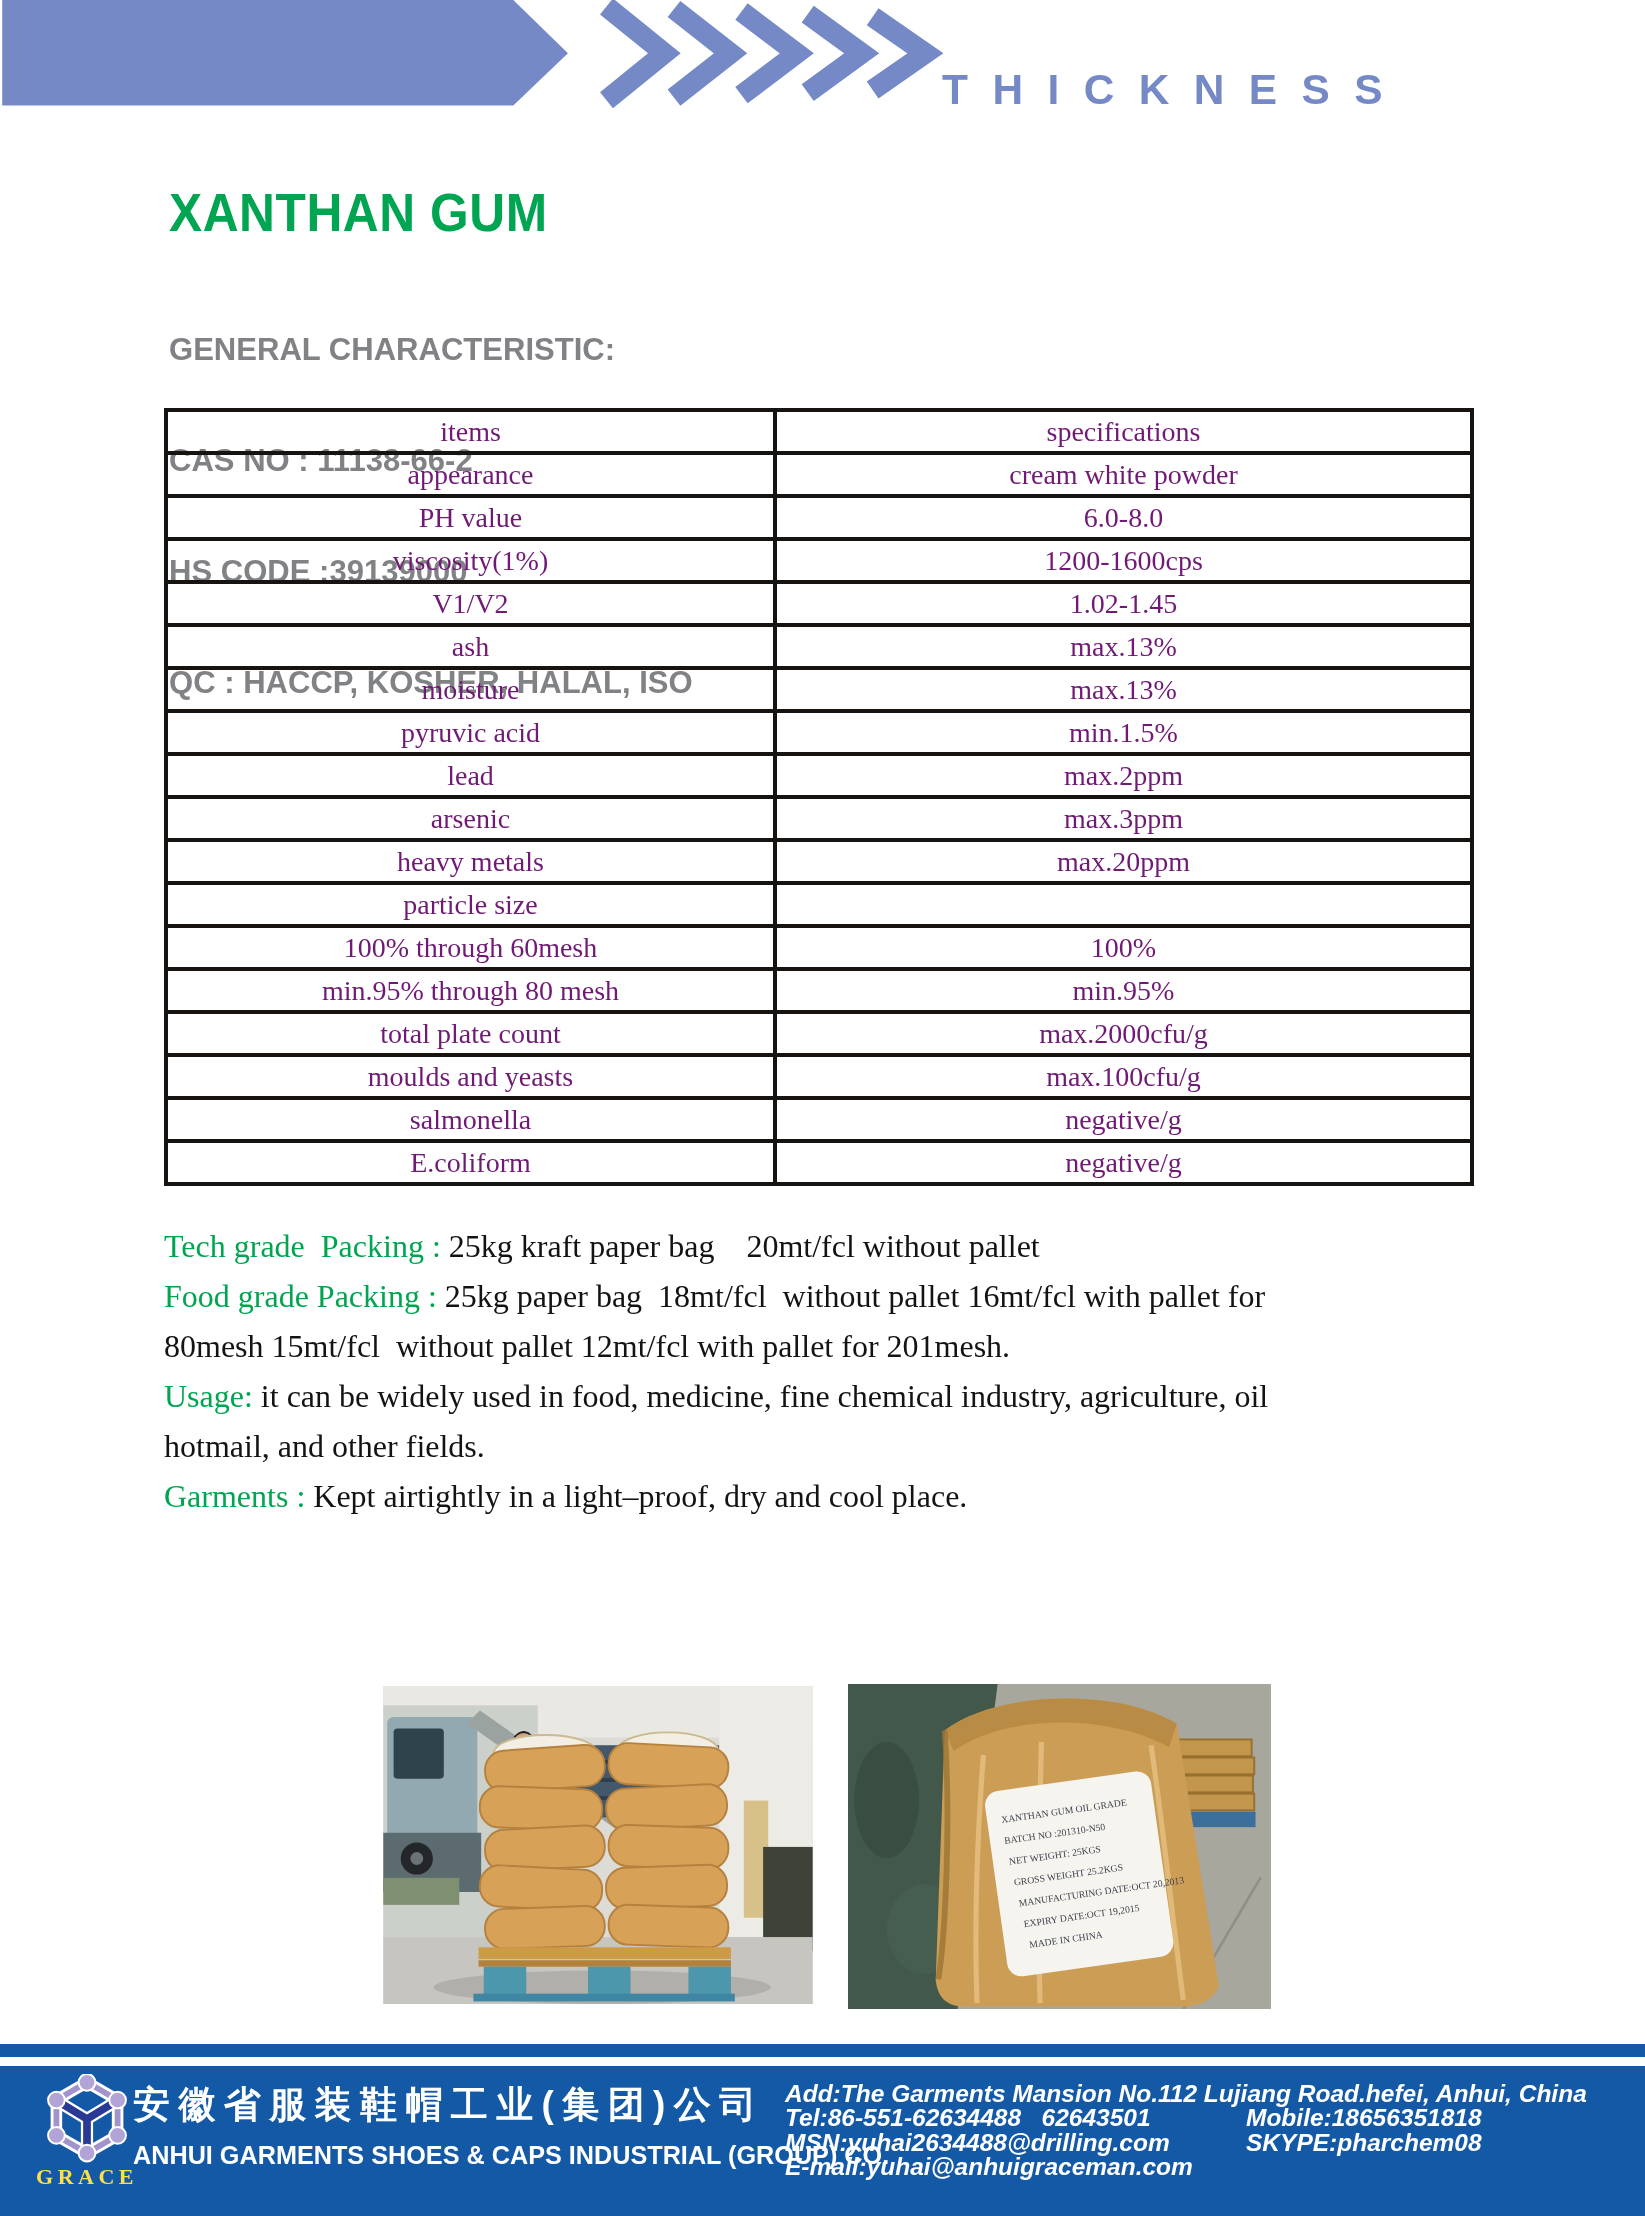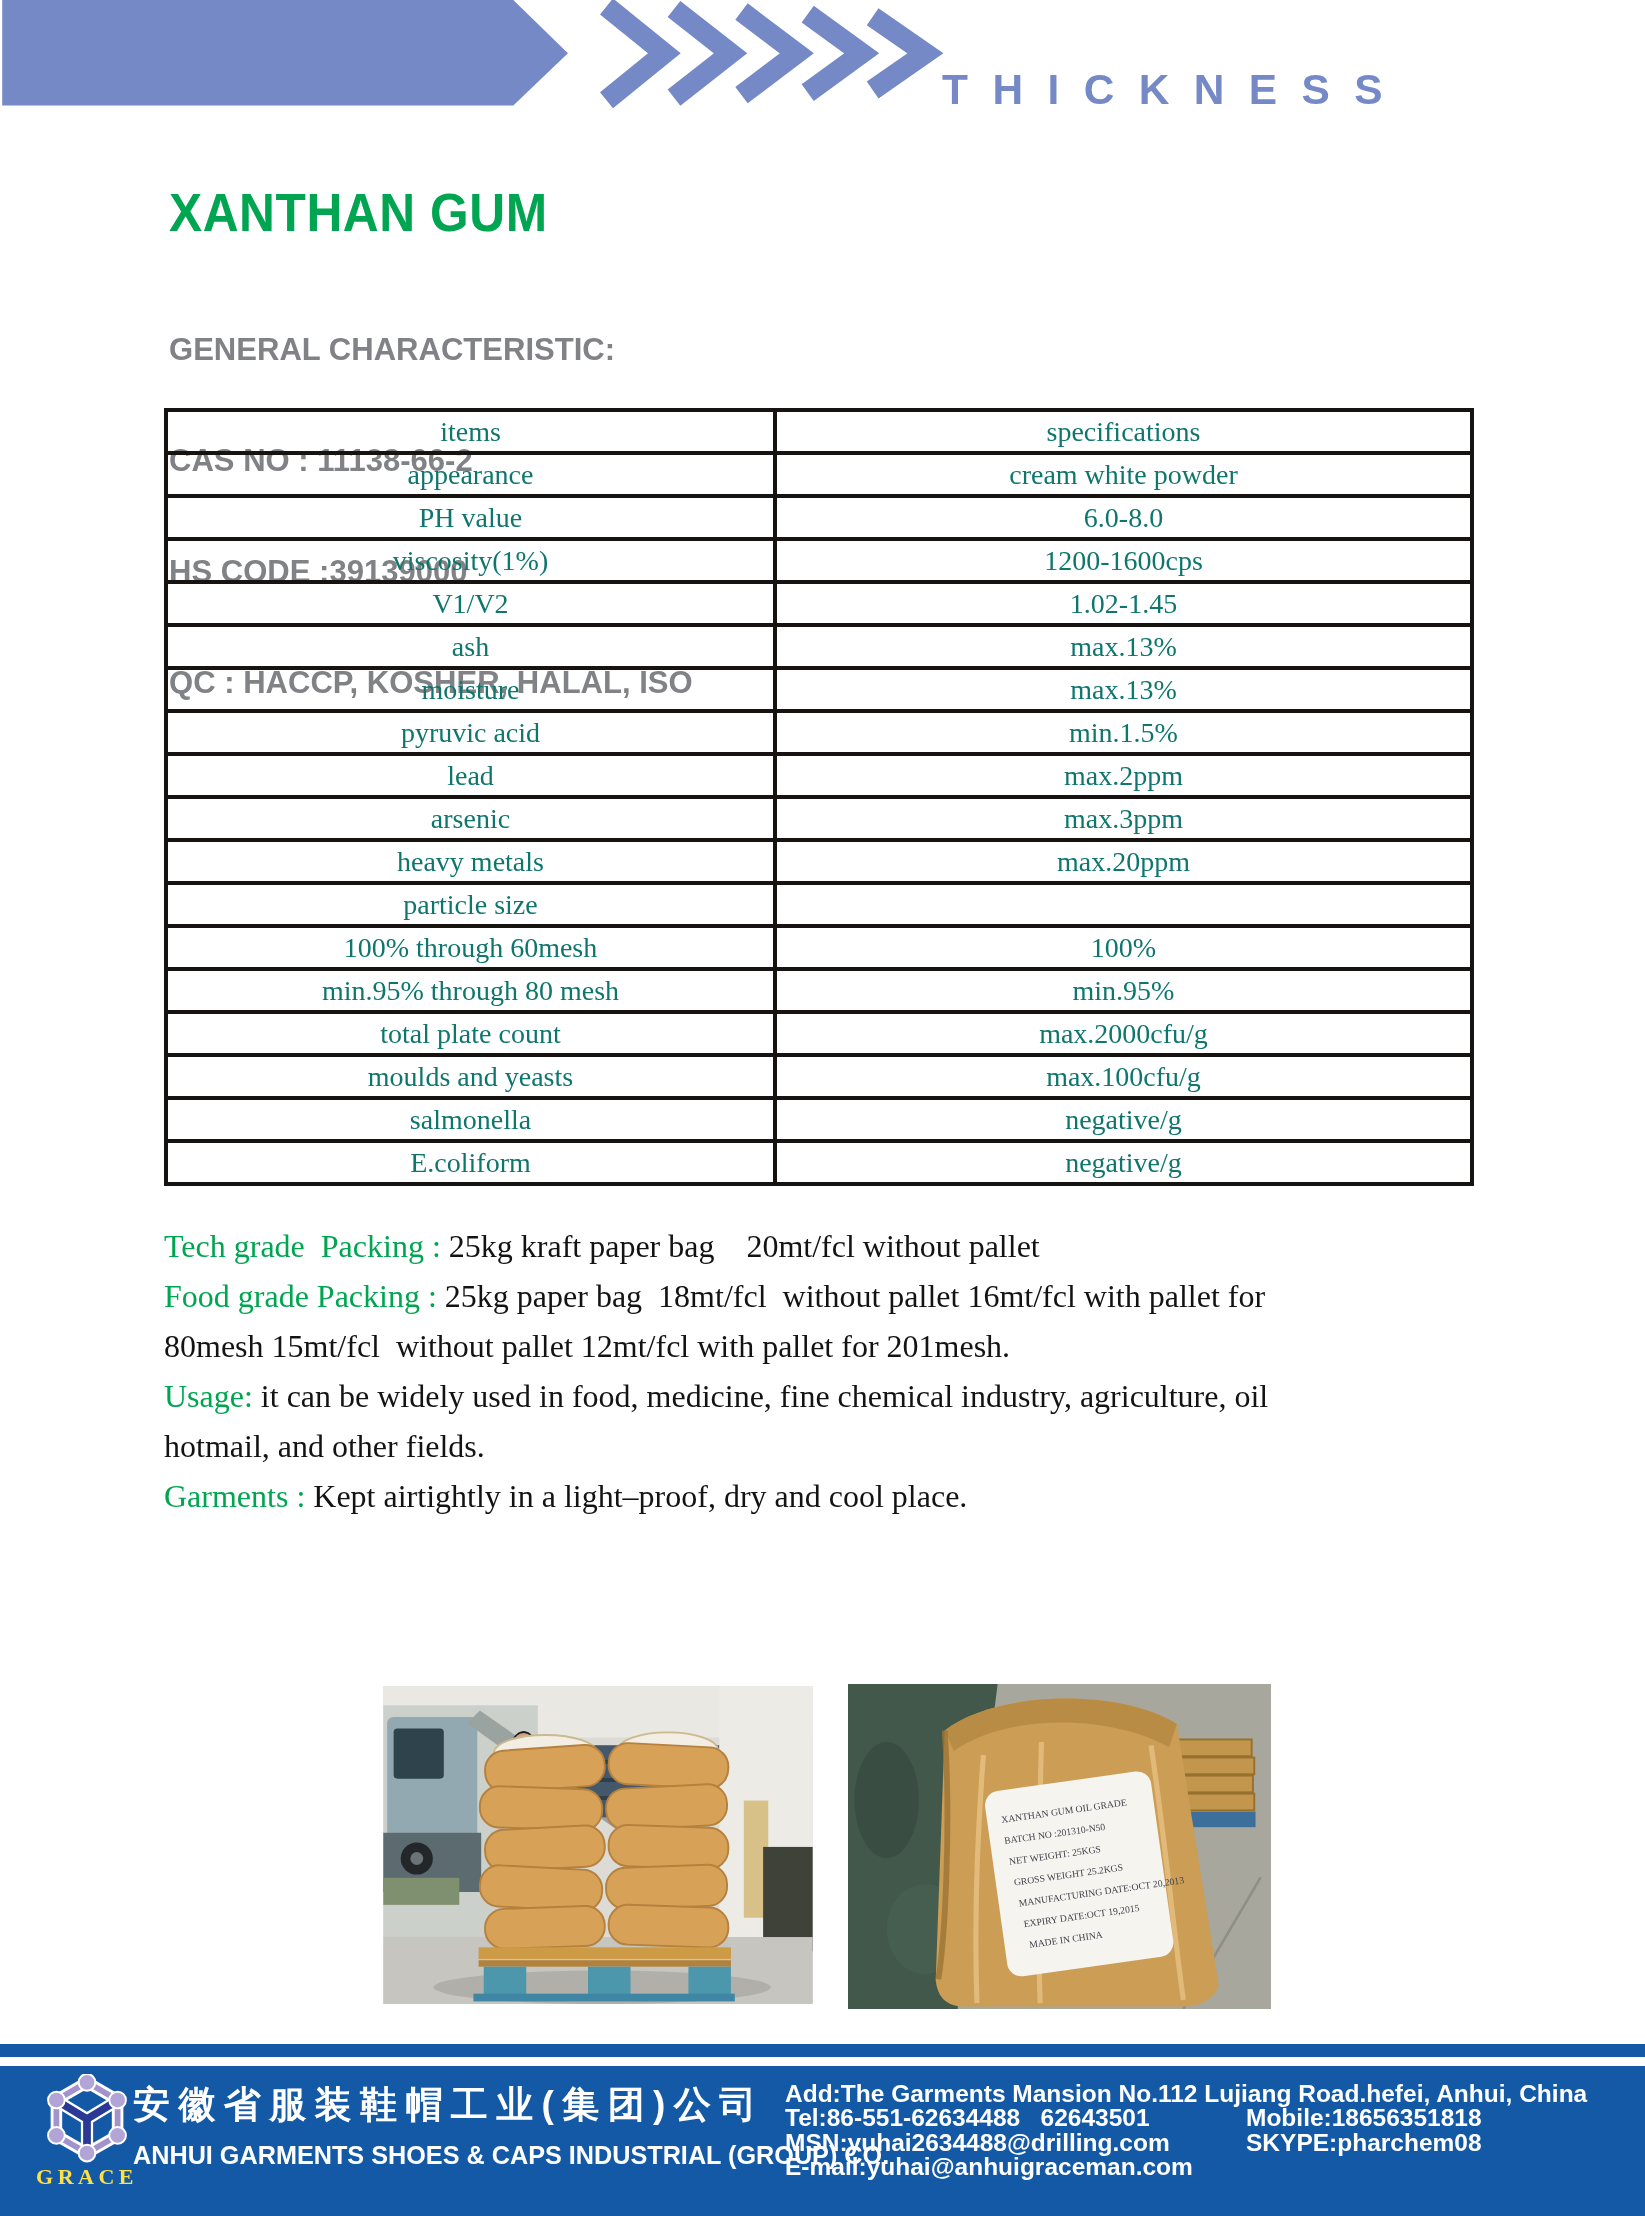--- a/index.html
+++ b/index.html
@@ -23,21 +23,21 @@
     left:169px;top:257px;
     font-size:32px;font-weight:bold;color:var(--gray,#808285);
     line-height:37px;transform:scaleX(.97);transform-origin:left top;
     white-space:pre;
   }
 
   
   #spec-table{
     left:164px;top:408px;width:1310px;
     border-collapse:collapse;table-layout:fixed;
-    font-family:"Liberation Serif",serif;font-size:28px;color:#0f766e;
+    font-family:"Liberation Serif",serif;font-size:28px;color:#701a75;
   }
   #spec-table td{
     border:4.5px solid #161310;height:39px;text-align:center;
     vertical-align:middle;padding:0 6.4px;overflow:hidden;white-space:pre;
   }
 
   
   #notes{
     left:164px;top:1221px;width:1341px;
     font-family:"Liberation Serif",serif;font-weight:normal;font-size:32px;
@@ -64,21 +64,21 @@
   #company-cn{
     font-size:37px;font-weight:bold;letter-spacing:8.4px;white-space:nowrap;
     font-family:"Liberation Sans","DejaVu Sans",sans-serif;
   }
   #company-en{
     margin-top:10.3px;font-size:26px;font-weight:bold;letter-spacing:0;
     transform:scaleX(.97);transform-origin:left top;white-space:nowrap;
   }
   #contact-block{
     position:absolute;left:785px;top:15.5px;width:857px;color:#fff;
-    font-size:24.5px;font-weight:bold;line-height:24.5px;
+    font-size:24.5px;font-weight:bold;line-height:24.5px;font-style:italic;
   }
   .c-line{white-space:pre;}
   .c-left{display:inline-block;width:461px;white-space:pre;}
 </style>
 </head>
 <body>
 
 <svg id="header-art" class="abs" viewBox="0 0 2552 210" xmlns="http://www.w3.org/2000/svg">
   <polygon points="0,0 795,0 880,83 795,164 0,164" fill="#7489c5"></polygon>
   <g fill="none" stroke="#7489c5" stroke-width="32">

